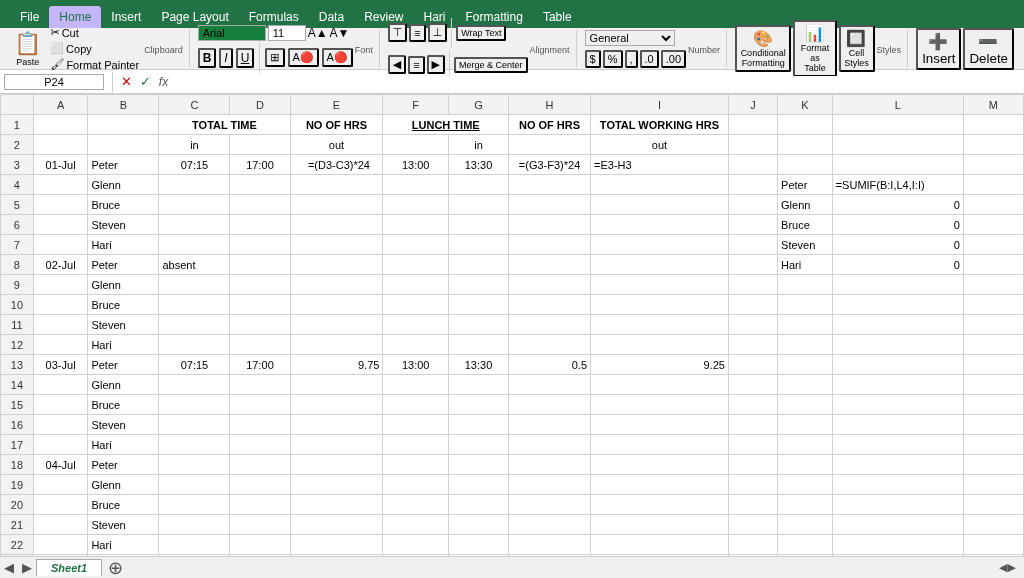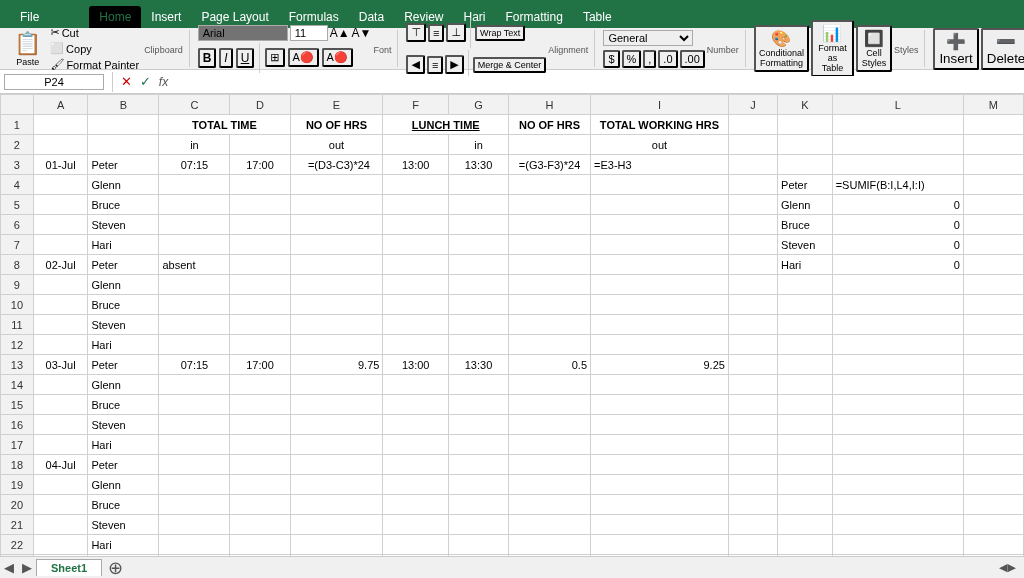--- a/index.html
+++ b/index.html
@@ -1,34 +1,34 @@
 <!DOCTYPE html>
 <html><head>
   <meta charset="utf-8">
   <style>
     * { box-sizing: border-box; margin: 0; padding: 0; }
     body { font-family: 'Segoe UI', Arial, sans-serif; font-size: 11px; background: #f0f0f0; overflow: hidden; }
     .ribbon-tabs { display: flex; background: #217346; padding: 0 10px; height: 28px; align-items: flex-end; }
     .ribbon-tab { color: white; padding: 4px 10px; font-size: 12px; cursor: pointer; border-radius: 3px 3px 0 0; }
-    .ribbon-tab.active { background: #000000; color: #217346; margin-left: 40px; }
+    .ribbon-tab.active { background: #c4b5fd; color: #217346; }
     .ribbon-content { background: #f0f0f0; height: 42px; display: flex; align-items: center; padding: 2px 4px; gap: 2px; border-bottom: 1px solid #ccc; }
     .ribbon-group { display: flex; align-items: center; border-right: 1px solid #ccc; padding: 0 6px; height: 100%; gap: 2px; }
     .ribbon-group:last-child { border-right: none; }
     .ribbon-group-label { font-size: 9px; color: #555; text-align: center; margin-top: 2px; }
     
     .btn-large { display: flex; flex-direction: column; align-items: center; cursor: pointer; padding: 2px 4px; border-radius: 2px; min-width: 36px; }
     
     .btn-small { display: flex; align-items: center; cursor: pointer; padding: 1px 3px; border-radius: 2px; font-size: 11px; gap: 2px; white-space: nowrap; }
 
     .clipboard-group { display: flex; flex-direction: row; align-items: center; gap: 2px; }
     .paste-btn { display: flex; flex-direction: column; align-items: center; cursor: pointer; padding: 2px 4px; border-radius: 2px; }
     .small-btns { display: flex; flex-direction: column; gap: 1px; }
 
     
-    .font-selector { border: 1px solid #aaa; padding: 1px 4px; font-size: 11px; width: 90px; background: #737373; }
+    .font-selector { border: 1px solid #aaa; padding: 1px 4px; font-size: 11px; width: 68px; background: #15803d; }
     .size-selector { border: 1px solid #aaa; padding: 1px 4px; font-size: 11px; width: 38px; background: white; }
     .toolbar-separator { width: 1px; background: #ccc; height: 30px; margin: 0 2px; }
 
     
     .name-bar { display: flex; align-items: center; background: white; border-bottom: 1px solid #ccc; height: 24px; }
     .name-box { width: 100px; border: 1px solid #aaa; padding: 1px 4px; font-size: 11px; text-align: center; margin: 0 4px; }
     .formula-bar-divider { width: 1px; height: 20px; background: #ccc; margin: 0 4px; }
     .fx-label { font-size: 12px; color: #555; margin: 0 4px; font-style: italic; }
     .formula-input { flex: 1; border: none; outline: none; font-size: 11px; padding: 0 4px; }
     .check-x { padding: 0 4px; color: #555; cursor: pointer; font-size: 12px; }
@@ -635,17 +635,17 @@
           <td style="background:#e8f4fd;"></td>
         </tr>
       </tbody>
     </table>
   </div>
 </div>
 
 <div style="display:flex;align-items:center;background:#f0f0f0;border-top:1px solid #ccc;height:22px;position:fixed;bottom:0;left:0;right:0;">
   <span style="font-size:13px;color:#555;padding:0 4px;cursor:pointer;">◀</span>
   <span style="font-size:13px;color:#555;padding:0 4px;cursor:pointer;">▶</span>
-  <div style="background:white;border:1px solid #aaa;border-bottom:none;padding:2px 14px;font-size:11px;cursor:pointer;color:#217346;font-weight:bold;">Sheet1</div>
+  <div style="background:white;border:1px solid #aaa;border-bottom:none;padding:2px 14px;font-size:11px;cursor:pointer;color:#217346;font-weight:bold;font-style:italic;">Sheet1</div>
   <span style="font-size:18px;color:#555;cursor:pointer;padding:0 6px;">⊕</span>
   <div style="flex:1;"></div>
   <span style="font-size:11px;color:#555;padding:0 8px;">◀▶</span>
 </div>
 
 </body></html>

